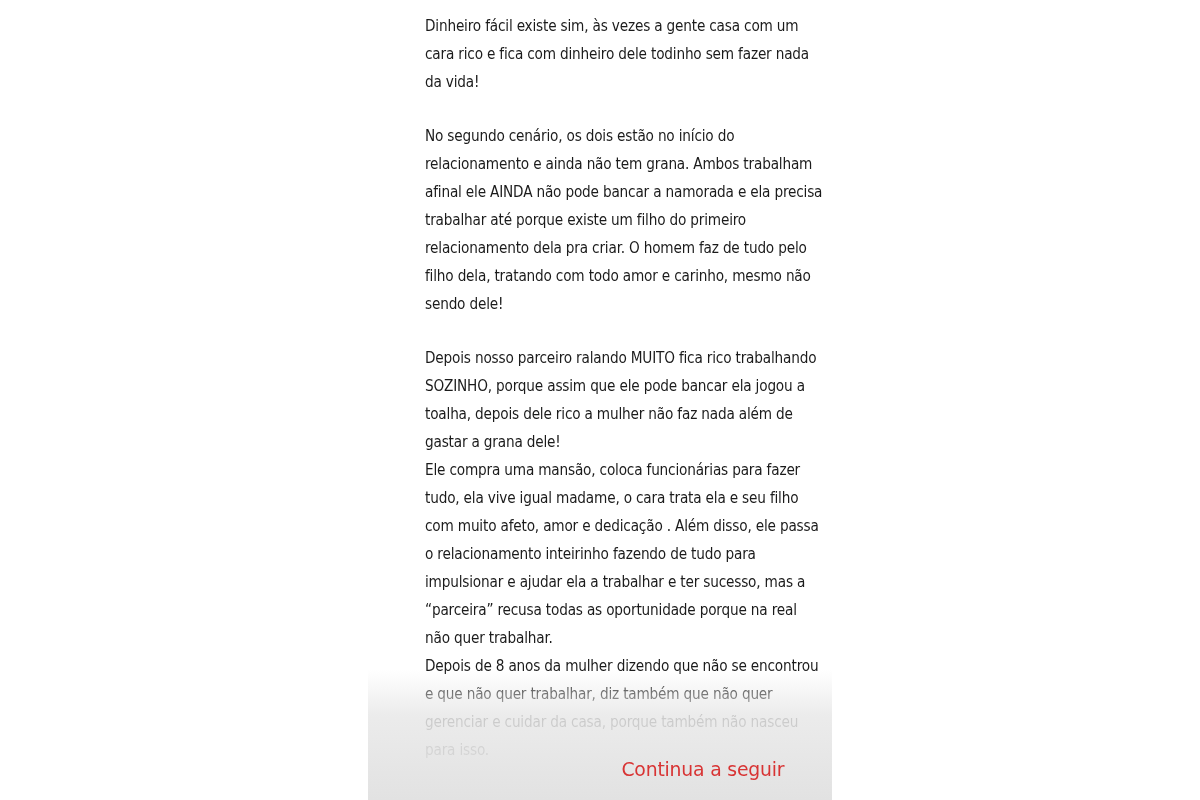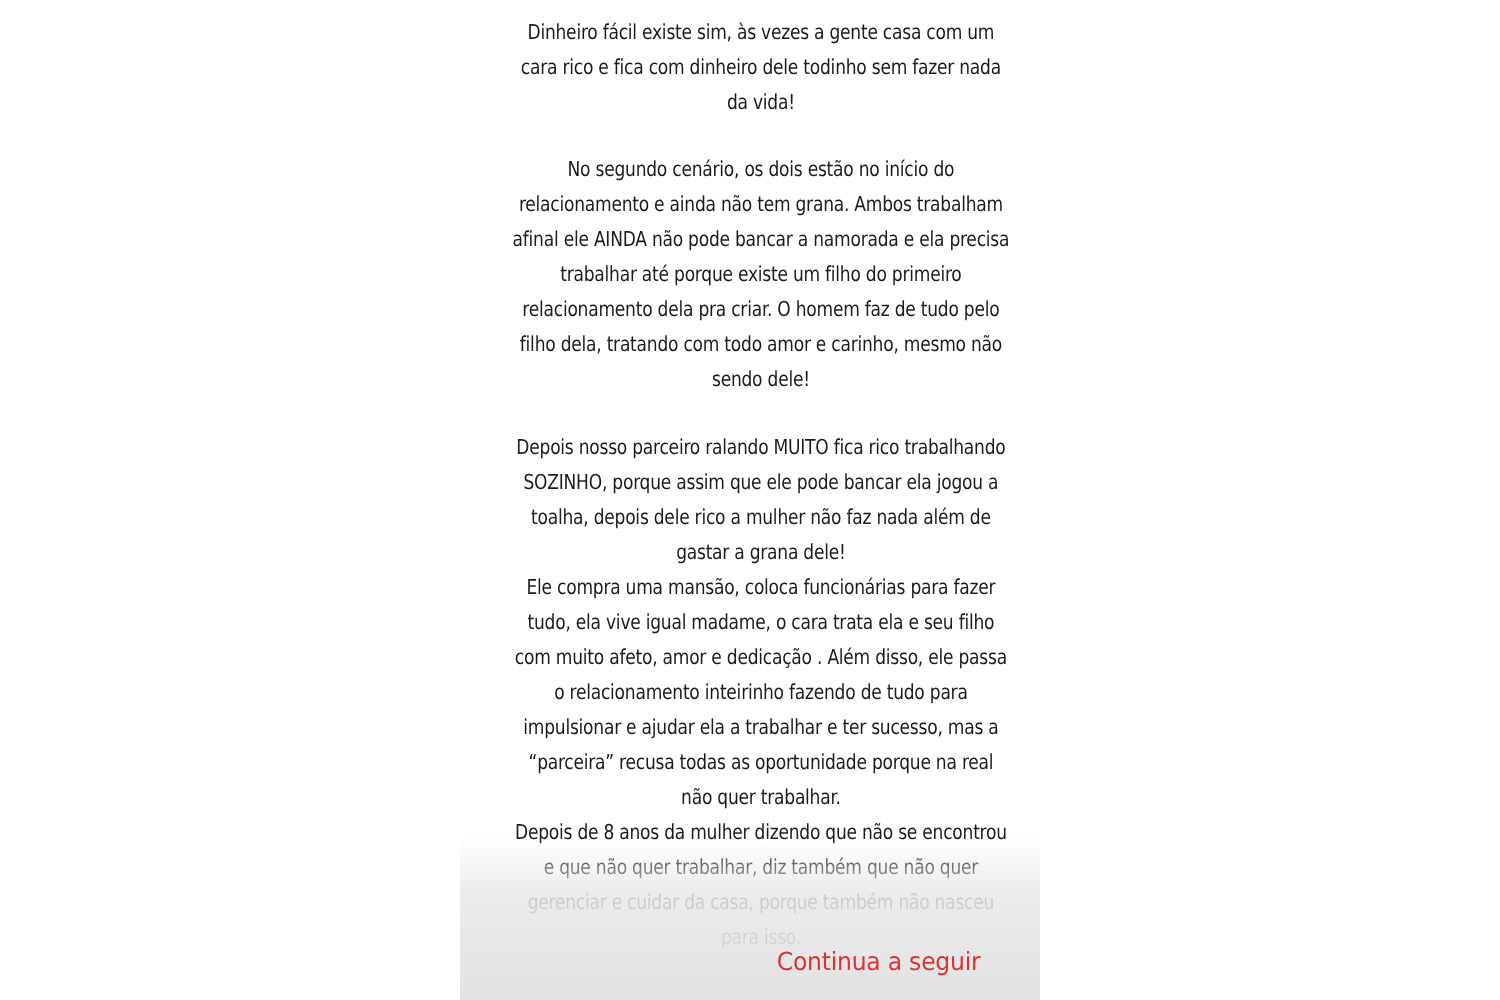--- a/index.html
+++ b/index.html
@@ -33,24 +33,23 @@
     position: absolute;
     left: 0;
     bottom: 0;
     width: 100%;
     height: 130px;
     background: linear-gradient(to bottom, rgba(236,236,236,0) 0%, rgba(232,232,232,0.85) 35%, rgba(226,226,226,1) 100%);
     pointer-events: none;
   }
   .text-body {
     position: absolute;
-    left: 42px;
+    left: 57px;
     top: 12px;
     width: 400px;
-    text-align: center;
   }
   .para {
     margin: 0 0 26px 0;
     color: #1b1b1b;
     font-family: "DejaVu Sans", sans-serif;
     font-size: 16.5px;
     line-height: 28px;
     letter-spacing: -0.2px;
     font-stretch: condensed;
     transform: scaleX(0.92);

